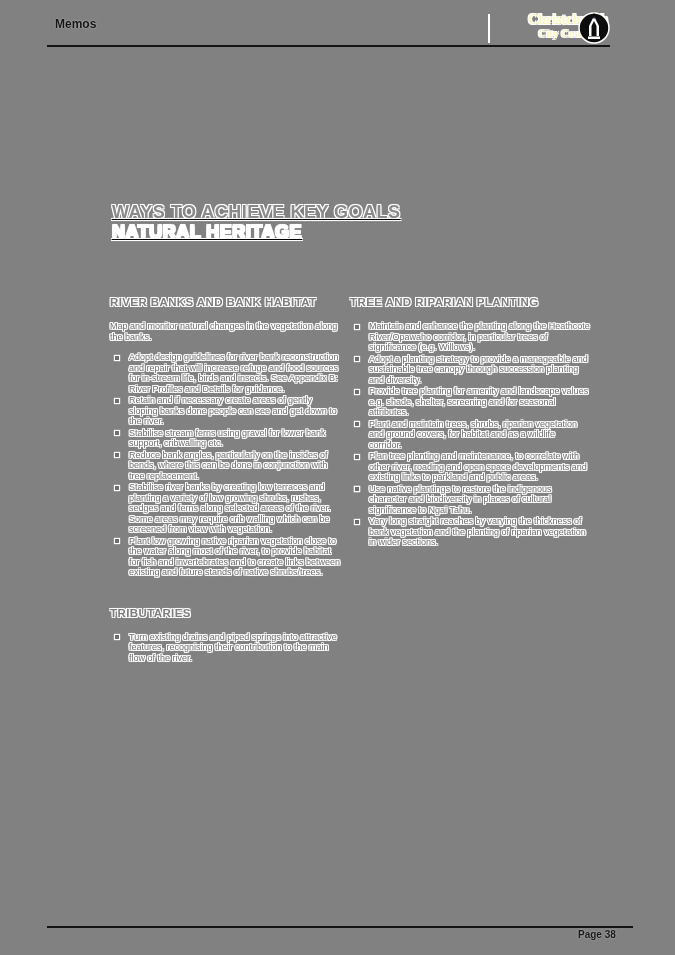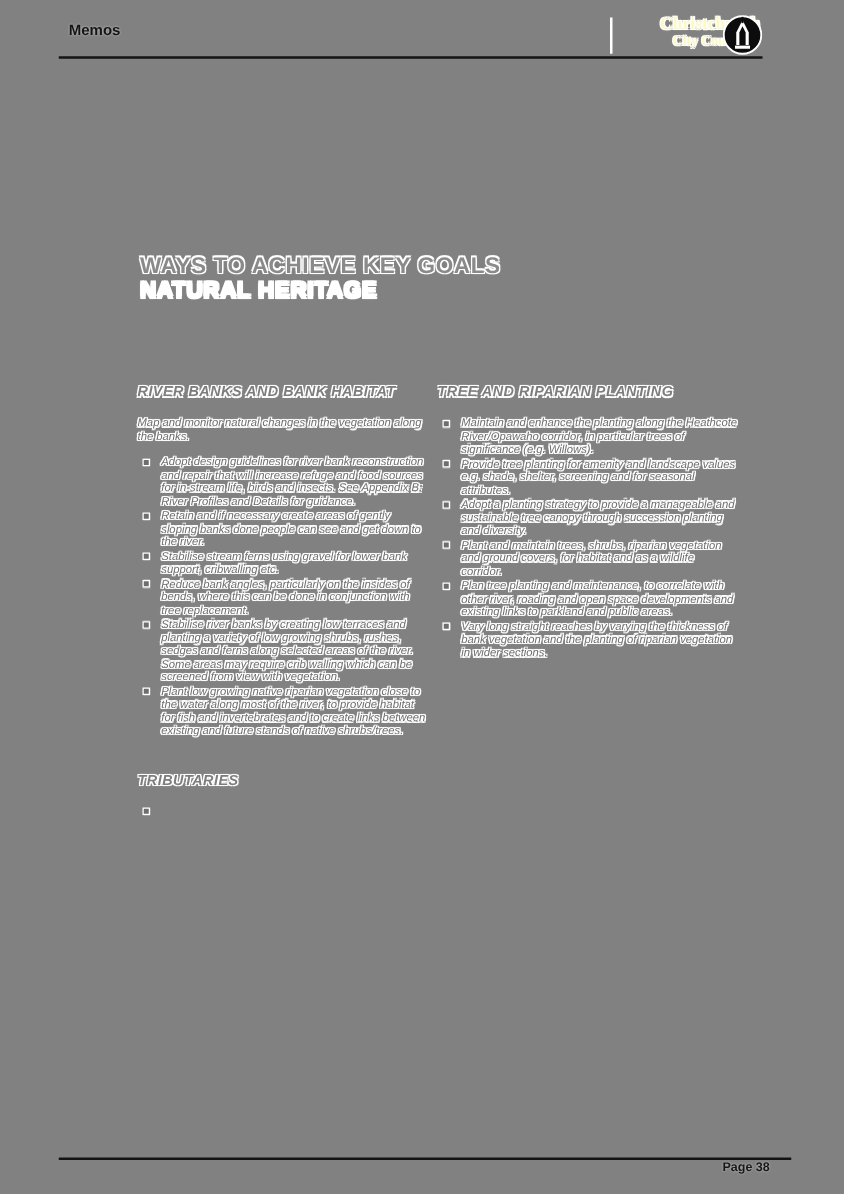--- a/index.html
+++ b/index.html
@@ -37,32 +37,32 @@
     font-family:"Liberation Serif", serif;font-weight:bold;color:#fef9c3;line-height:1.05;
     text-shadow:
       -1px -1px 0 #fff, 1px -1px 0 #fff, -1px 1px 0 #fff, 1px 1px 0 #fff,0 0 2px #fff;
     margin-left: 32px;
   }
   .logo-line1{font-size:14px;letter-spacing:0;}
   .logo-line2{font-size:11px;}
   .logo-badge{position:absolute;right:0;top:0;width:32px;height:32px;}
 
   
-  .doc-title{position:absolute;left:112px;top:202px;font-weight:bold;letter-spacing:.5px;line-height:20px;margin:0;}
+  .doc-title{position:absolute;left:112px;top:202px;font-weight:bold;letter-spacing:.5px;line-height:20px;margin:0;text-decoration:underline;}
   .doc-title .t1{
     font-size:18px;color:#8a8a8a;
     text-shadow:-1px -1px 0 #fff,1px -1px 0 #fff,-1px 1px 0 #fff,1px 1px 0 #fff,0 0 2px #fff;
   }
   .doc-title .t2{
     font-size:18px;color:#ffffff;
     text-shadow:-1px -1px 0 #fff,1px -1px 0 #fff,-1px 1px 0 #fff,1px 1px 0 #fff,0 0 2px #fff;
   }
 
   
-  .col{position:absolute;top:308px;font-style:italic;}
+  .col{position:absolute;top:296px;}
   .col-left{left:110px;width:232px;}
   .col-right{left:350px;width:240px;}
 
   .sec-heading{
     font-size:11.5px;font-weight:bold;letter-spacing:.4px;
     color:#7d7d7d;margin:0 0 13px 0;
     text-shadow:-1px -1px 0 #fff,1px -1px 0 #fff,-1px 1px 0 #fff,1px 1px 0 #fff,0 0 2px #fff;
   }
   .intro{font-size:9px;line-height:10.5px;margin:0 0 10px 0;}
   ul.bullets{list-style:none;margin:0;padding:0;}
@@ -119,34 +119,35 @@
           <li class="halo"><span class="bullet-square"></span><span>Retain and if necessary create areas of gently sloping banks done people can see and get down to the river.</span></li>
           <li class="halo"><span class="bullet-square"></span><span>Stabilise stream ferns using gravel for lower bank support, cribwalling etc.</span></li>
           <li class="halo"><span class="bullet-square"></span><span>Reduce bank angles, particularly on the insides of bends, where this can be done in conjunction with tree replacement.</span></li>
           <li class="halo"><span class="bullet-square"></span><span>Stabilise river banks by creating low terraces and planting a variety of low growing shrubs, rushes, sedges and ferns along selected areas of the river. Some areas may require crib walling which can be screened from view with vegetation.</span></li>
           <li class="halo"><span class="bullet-square"></span><span>Plant low growing native riparian vegetation close to the water along most of the river, to provide habitat for fish and invertebrates and to create links between existing and future stands of native shrubs/trees.</span></li>
         </ul>
       </div>
       <div class="section">
         <div class="sec-heading">TRIBUTARIES</div>
         <ul class="bullets">
-          <li class="halo"><span class="bullet-square"></span></li>
+          <li class="halo"><span class="bullet-square"></span><span>Turn existing drains and piped springs into attractive features, recognising their contribution to the main flow of the river.</span></li>
         </ul>
       </div>
     </div>
   <div class="col col-right" id="col-right">
       <div class="section">
         <div class="sec-heading">TREE AND RIPARIAN PLANTING</div>
         <ul class="bullets">
           <li class="halo"><span class="bullet-square"></span><span>Maintain and enhance the planting along the Heathcote River/Opawaho corridor, in particular trees of significance (e.g. Willows).</span></li>
+          <li class="halo"><span class="bullet-square"></span><span>Adopt a planting strategy to provide a manageable and sustainable tree canopy through succession planting and diversity.</span></li>
           <li class="halo"><span class="bullet-square"></span><span>Provide tree planting for amenity and landscape values e.g. shade, shelter, screening and for seasonal attributes.</span></li>
-          <li class="halo"><span class="bullet-square"></span><span>Adopt a planting strategy to provide a manageable and sustainable tree canopy through succession planting and diversity.</span></li>
           <li class="halo"><span class="bullet-square"></span><span>Plant and maintain trees, shrubs, riparian vegetation and ground covers, for habitat and as a wildlife corridor.</span></li>
           <li class="halo"><span class="bullet-square"></span><span>Plan tree planting and maintenance, to correlate with other river, roading and open space developments and existing links to parkland and public areas.</span></li>
           <li class="halo"><span class="bullet-square"></span></li>
+          <li class="halo"><span class="bullet-square"></span><span>Use native plantings to restore the indigenous character and biodiversity in places of cultural significance to Ngai Tahu.</span></li>
           <li class="halo"><span class="bullet-square"></span><span>Vary long straight reaches by varying the thickness of bank vegetation and the planting of riparian vegetation in wider sections.</span></li>
         </ul>
       </div>
     </div>
 
   <div class="footer-rule"></div>
   <div class="page-number">Page 38</div>
 
 </div>
 

